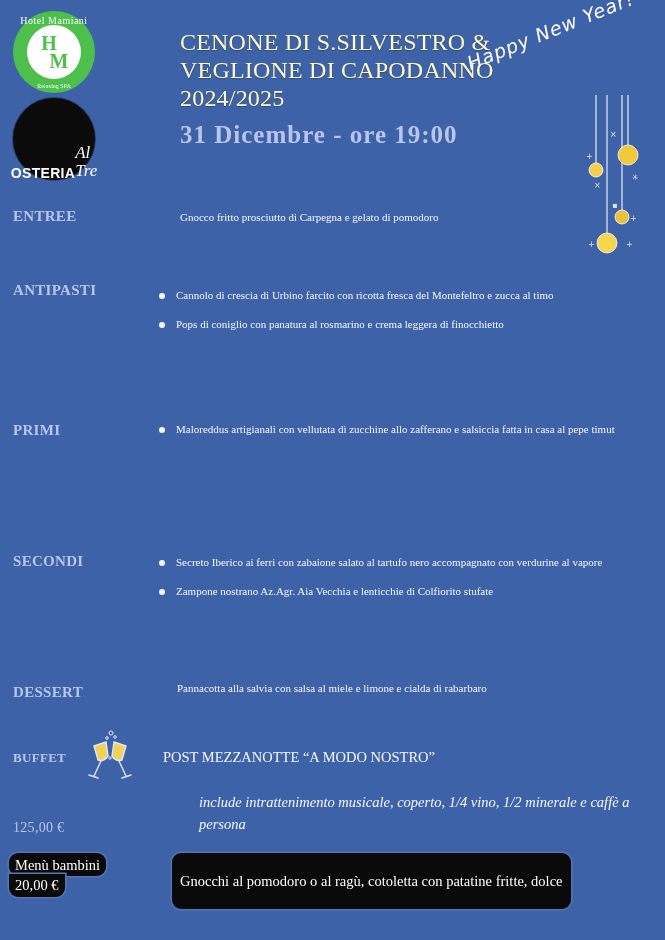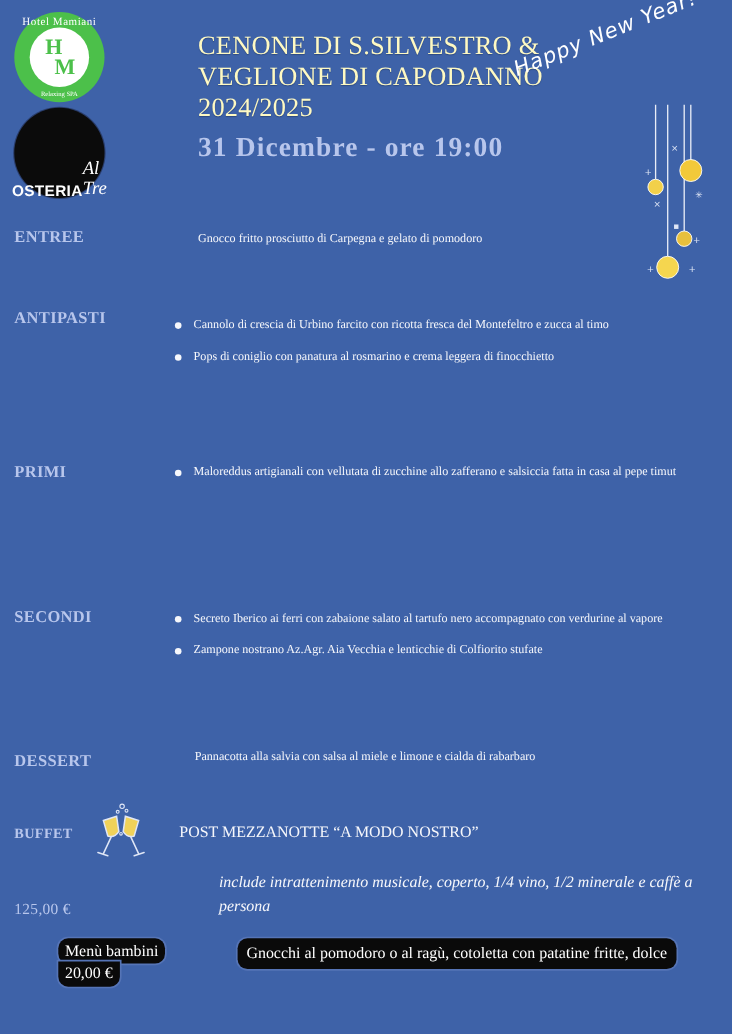--- a/index.html
+++ b/index.html
@@ -73,21 +73,20 @@
   ul.items li { position:relative; padding-left:20px; margin-bottom:6px; }
   ul.items li::before {
     content:""; position:absolute; left:3px; top:9px; width:6px; height:6px;
     border-radius:50%; background:#f6f7fb;
   }
   .note { font-style:italic; font-size:14.5px; line-height:22px; color:#f6f7fb; }
 
   .pill {
     background:#0a0a0a; color:#fff; border-radius:9px;
     box-shadow:0 0 0 1.5px #5574b6;
-    margin-left:44px;
   }
 </style>
 </head>
 <body>
 
 <div class="abs logo-hm">
   <span class="arc-top">Hotel Mamiani</span>
   <div class="inner">
     <span class="h">H</span>
     <span class="m">M</span>
@@ -188,15 +187,15 @@
 
 <div class="abs label" style="left:13px; top:793px; font-size:14px; font-weight:normal;margin-top:27px;">125,00 €</div>
 <div class="abs note" style="left:180px; top:791px; width:440px;margin-left:19px;">include intrattenimento musicale, coperto, 1/4 vino, 1/2 minerale e caffè a persona</div>
 
 <div class="abs pill" style="left:9px; top:853px; padding:2px 6px 1px 6px; font-size:14.5px; line-height:20px; border-bottom-left-radius:9px;">
   <div>Menù bambini</div>
 </div>
 <div class="abs pill" style="left:9px; top:874px; padding:1px 6px 2px 6px; font-size:14.5px; line-height:20px; border-top-left-radius:0; border-top-right-radius:0;">
   <div>20,00 €</div>
 </div>
-<div class="abs pill" style="left:172px; top:853px; padding:3px 8px; font-size:14.5px; line-height:22px; white-space:nowrap;">
+<div class="abs pill" style="left:172px; top:853px; padding:17px 8px; font-size:14.5px; line-height:22px; white-space:nowrap;">
   <span>Gnocchi al pomodoro o al ragù, cotoletta con patatine fritte, dolce</span>
 </div>
 
 </body></html>

